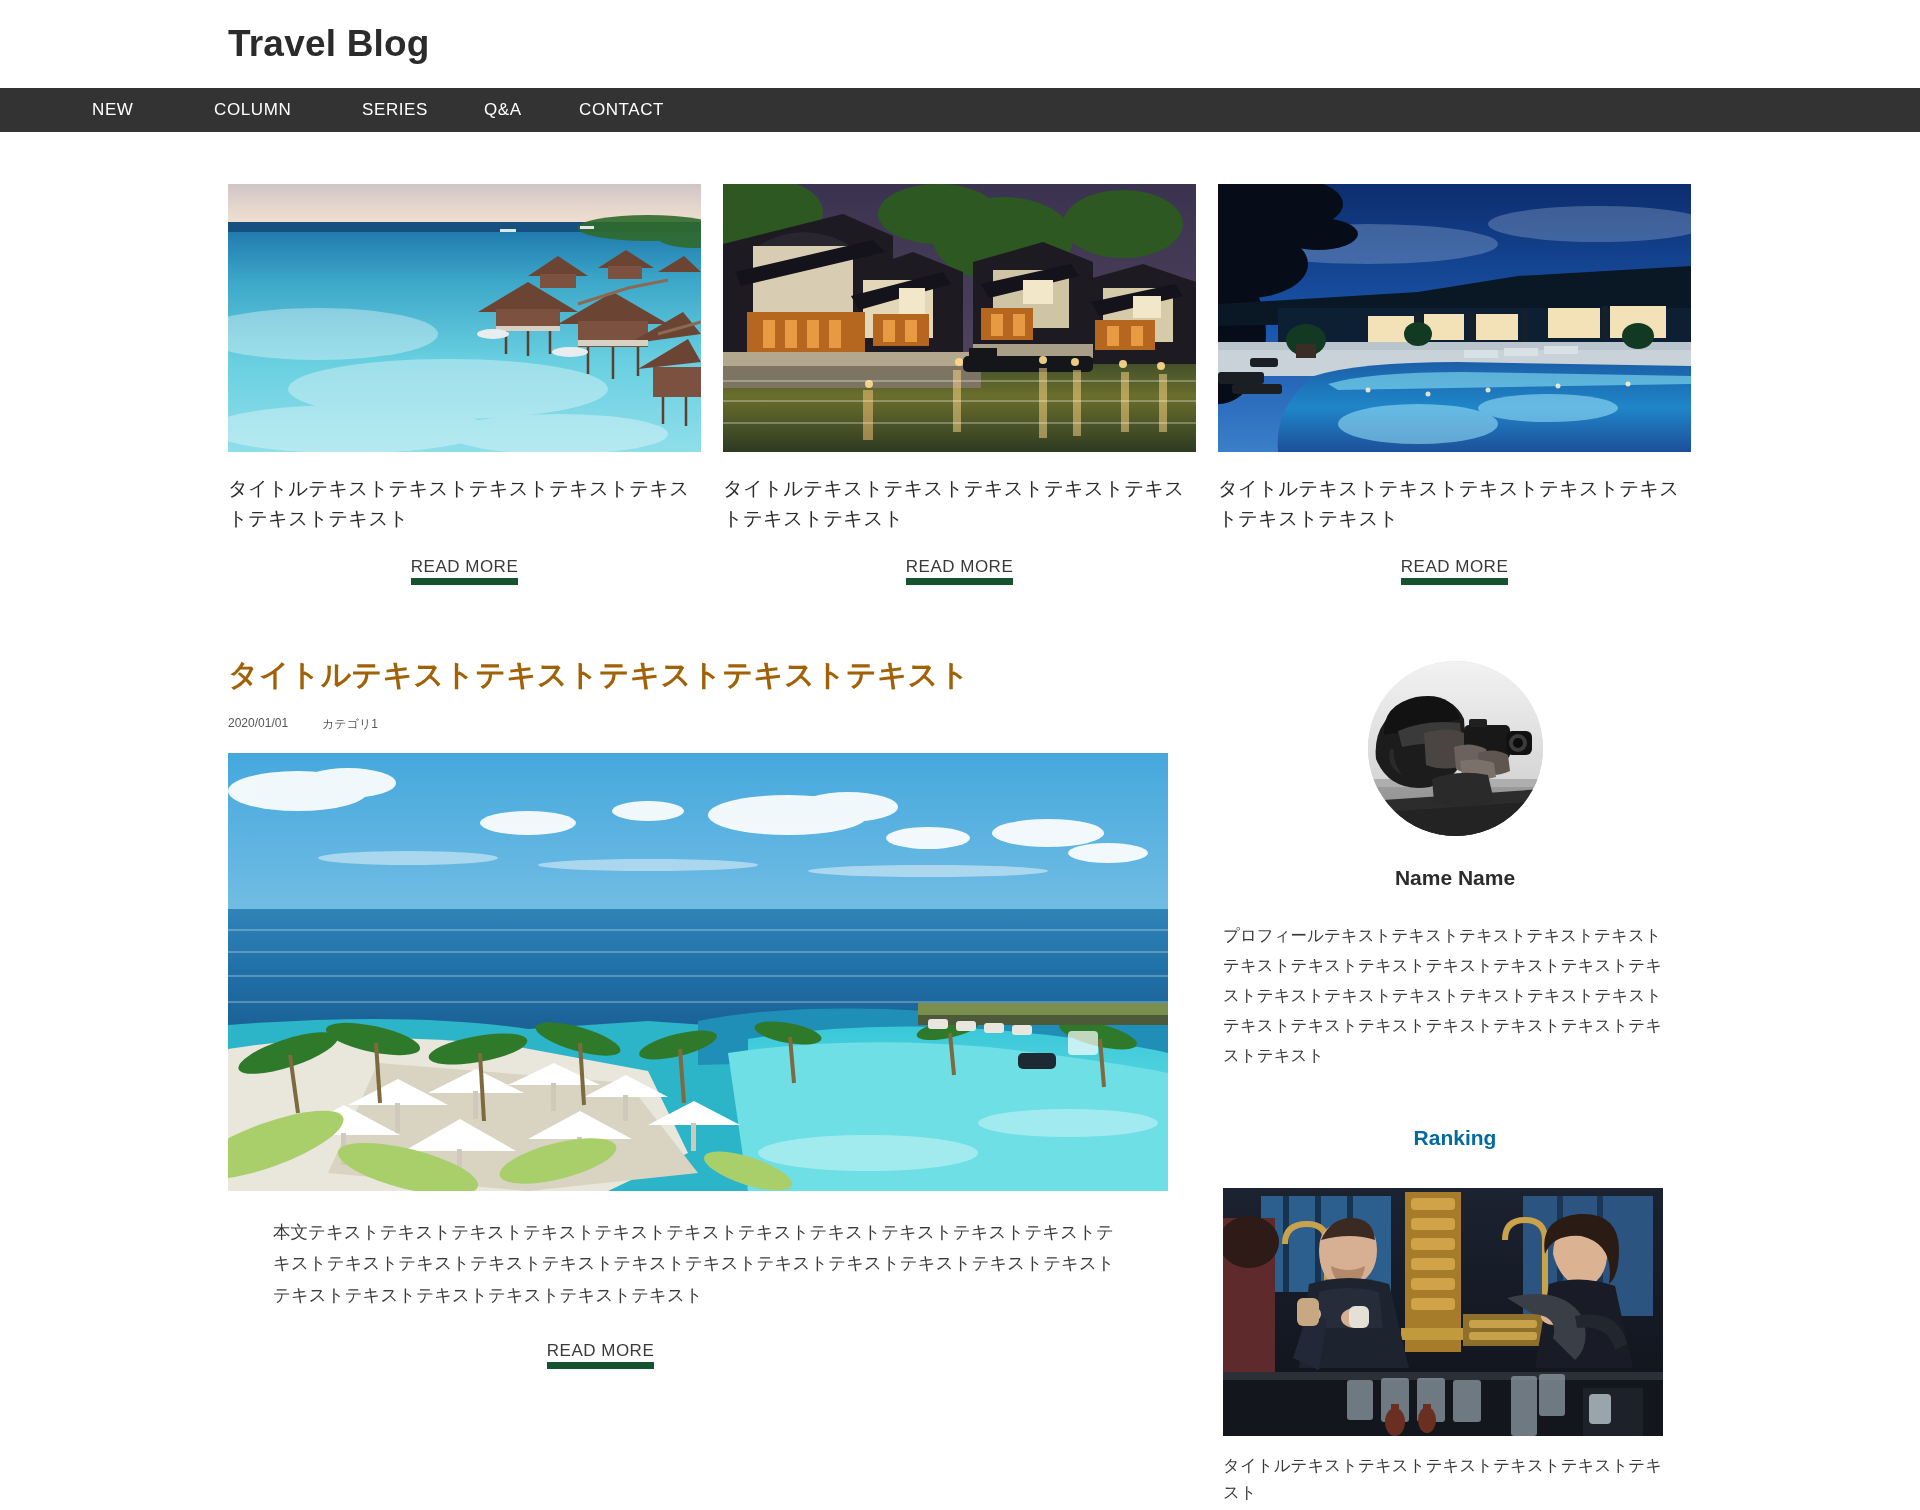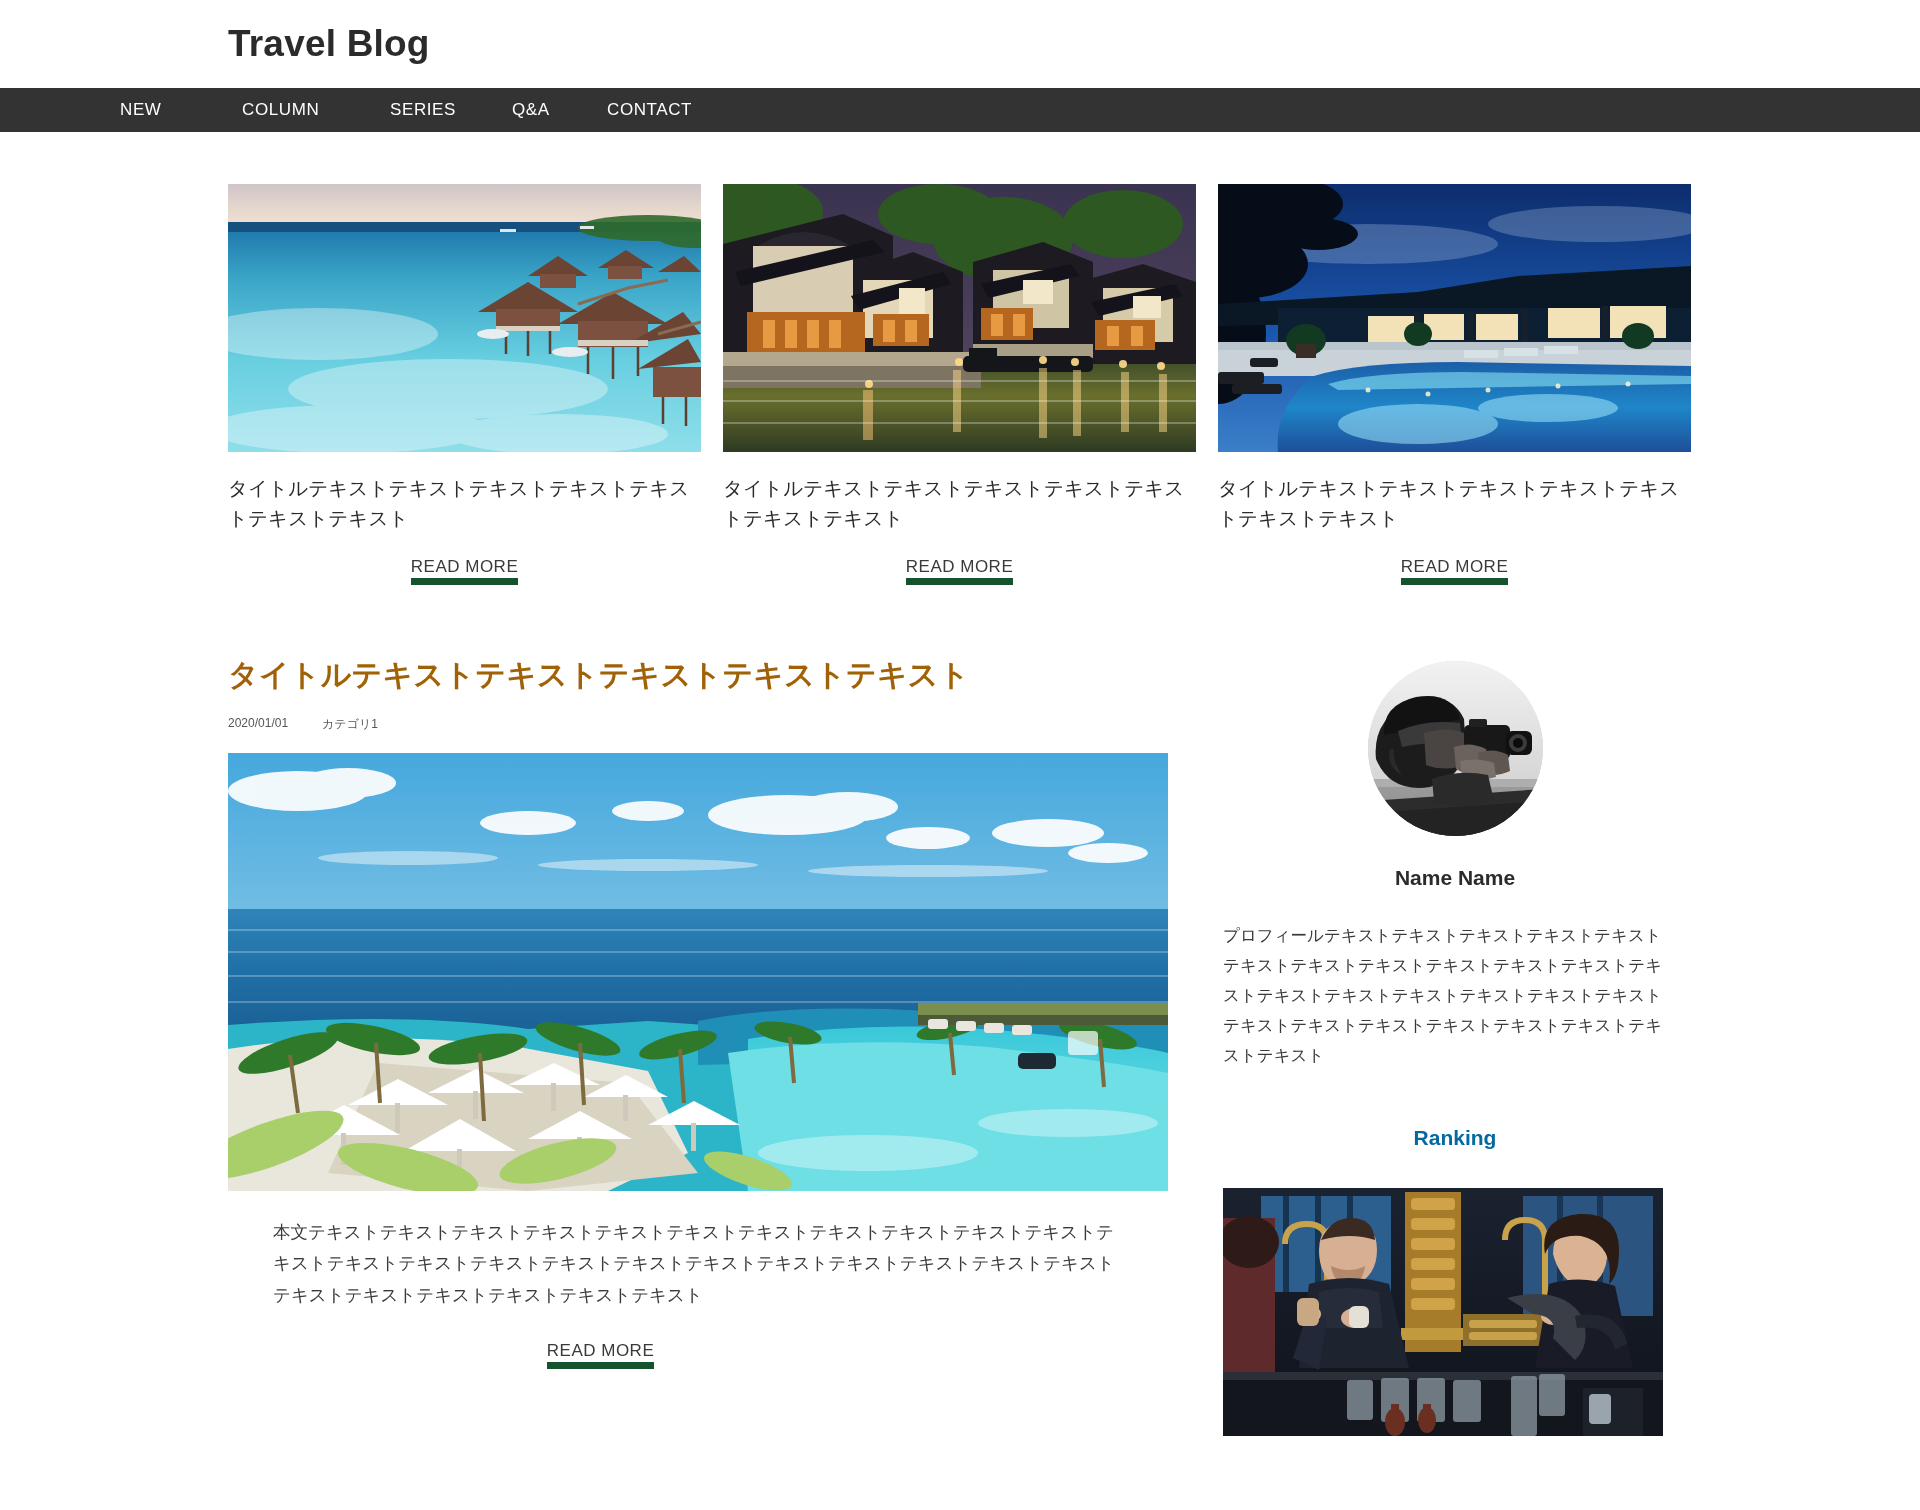--- a/index.html
+++ b/index.html
@@ -26,21 +26,21 @@
     color: #2b2b2b;
     letter-spacing: 0.2px;
   }
 
   
   .main-nav {
     height: 44px;
     background: #333333;
     display: flex;
     align-items: center;
-    padding-left: 120px;
+    padding-left: 92px;
   }
   .nav-item {
     color: #ffffff;
     font-size: 17px;
     letter-spacing: 0.6px;
     text-decoration: none;
     display: inline-block;
     white-space: nowrap;
   }
   .nav-item:nth-child(1) { width: 122px; }
@@ -703,18 +703,19 @@
               <ellipse cx="172" cy="234" rx="10" ry="14"></ellipse>
               <ellipse cx="204" cy="232" rx="9" ry="13"></ellipse>
               <rect x="168" y="216" width="8" height="12"></rect>
               <rect x="200" y="216" width="8" height="12"></rect>
             </g>
             <rect x="360" y="200" width="60" height="48" fill="#1d2129"></rect>
             <rect x="366" y="206" width="22" height="30" rx="4" fill="#9aa4ac"></rect>
             <path d="M352 128 Q396 120 404 156 L392 162 Q386 136 354 140 Z" fill="#22262e"></path>
           </svg>
         </div>
+        <p class="rank-title">タイトルテキストテキストテキストテキストテキストテキスト</p>
       </div>
 
     </aside>
 
   </section>
 </div>
 
 </body></html>

